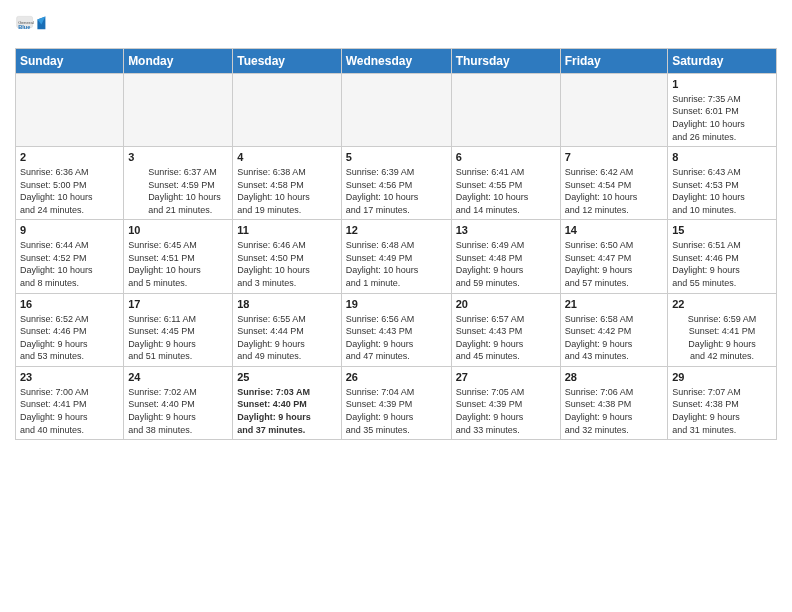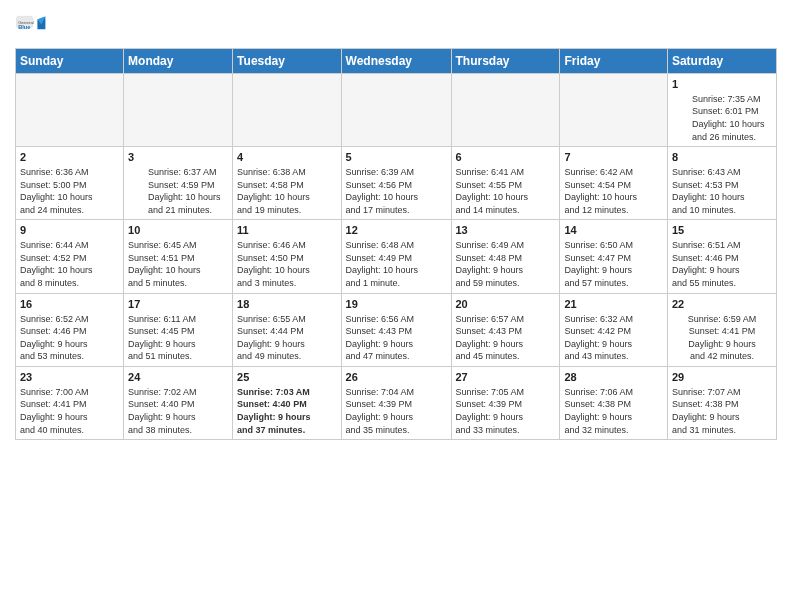--- a/index.html
+++ b/index.html
@@ -122,21 +122,21 @@
     <tbody id="calendar-body">
     <tr>
           <td class="empty"></td>
           <td class="empty"></td>
           <td class="empty"></td>
           <td class="empty"></td>
           <td class="empty"></td>
           <td class="empty"></td>
           <td>
             <span class="day-number">1</span>
-            <div class="day-info" style="white-space: pre-line; margin-left: 20px;">Sunrise: 7:35 AM
+            <div class="day-info" style="white-space: pre-line;">Sunrise: 7:35 AM
 Sunset: 6:01 PM
 Daylight: 10 hours
 and 26 minutes.</div>
           </td>
         </tr>
         <tr>
           <td>
             <span class="day-number">2</span>
             <div class="day-info" style="white-space: pre-line;">Sunrise: 6:36 AM
 Sunset: 5:00 PM
@@ -268,21 +268,21 @@
           </td>
           <td>
             <span class="day-number">20</span>
             <div class="day-info" style="white-space: pre-line;">Sunrise: 6:57 AM
 Sunset: 4:43 PM
 Daylight: 9 hours
 and 45 minutes.</div>
           </td>
           <td>
             <span class="day-number">21</span>
-            <div class="day-info" style="white-space: pre-line;">Sunrise: 6:32 AM
+            <div class="day-info" style="white-space: pre-line;">Sunrise: 6:58 AM
 Sunset: 4:42 PM
 Daylight: 9 hours
 and 43 minutes.</div>
           </td>
           <td>
             <span class="day-number">22</span>
             <div class="day-info" style="white-space: pre-line; text-align: center;">Sunrise: 6:59 AM
 Sunset: 4:41 PM
 Daylight: 9 hours
 and 42 minutes.</div>

